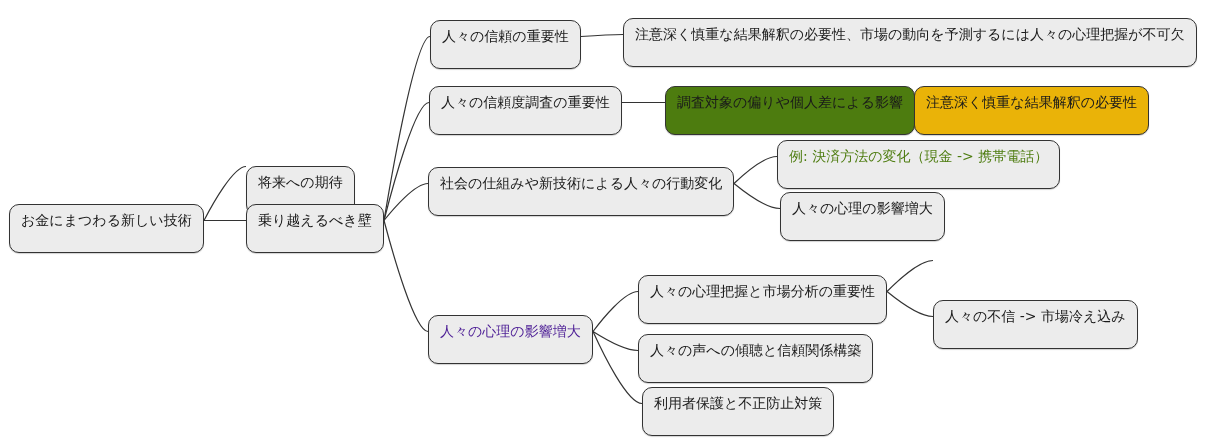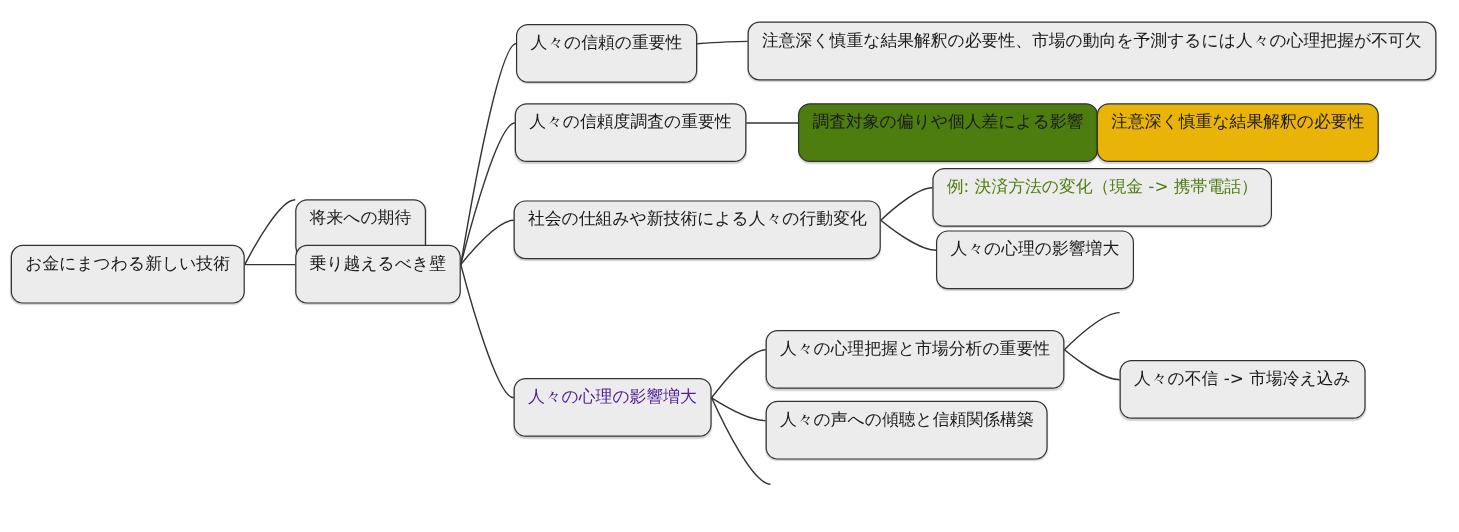--- a/index.html
+++ b/index.html
@@ -61,13 +61,14 @@
     <div class="node" id="node-survey" style="left: 429px; top: 86px; background: rgb(236, 236, 236); border-color: rgb(51, 51, 51); color: rgb(26, 26, 26);">人々の信頼度調査の重要性</div>
     <div class="node" id="node-survey-bias" style="left: 665px; top: 86px; background: #4d7c0f; border-color: rgb(51, 51, 51); color: rgb(26, 26, 26);">調査対象の偏りや個人差による影響</div>
     <div class="node" id="node-survey-caution" style="left: 914px; top: 86px; background: #eab308; border-color: rgb(51, 51, 51); color: rgb(26, 26, 26);">注意深く慎重な結果解釈の必要性</div>
     <div class="node" id="node-behavior" style="left: 428px; top: 167px; background: rgb(236, 236, 236); border-color: rgb(51, 51, 51); color: rgb(26, 26, 26);">社会の仕組みや新技術による人々の行動変化</div>
     <div class="node" id="node-behavior-example" style="left: 777px; top: 140px; background: rgb(236, 236, 236); border-color: rgb(51, 51, 51); color: #4d7c0f;">例: 決済方法の変化（現金 -&gt; 携帯電話）</div>
     <div class="node" id="node-behavior-improve" style="left: 780px; top: 192px; background: rgb(236, 236, 236); border-color: rgb(51, 51, 51); color: rgb(26, 26, 26);">人々の心理の影響増大</div>
     <div class="node" id="node-psychology" style="left: 428px; top: 315px; background: rgb(236, 236, 236); border-color: rgb(51, 51, 51); color: #4c1d95;">人々の心理の影響増大</div>
     <div class="node" id="node-psych-market" style="left: 638px; top: 275px; background: rgb(236, 236, 236); border-color: rgb(51, 51, 51); color: rgb(26, 26, 26);">人々の心理把握と市場分析の重要性</div>
     <div class="node" id="node-market-down" style="left: 933px; top: 300px; background: rgb(236, 236, 236); border-color: rgb(51, 51, 51); color: rgb(26, 26, 26);">人々の不信 -&gt; 市場冷え込み</div>
     <div class="node" id="node-listening" style="left: 638px; top: 334px; background: rgb(236, 236, 236); border-color: rgb(51, 51, 51); color: rgb(26, 26, 26);">人々の声への傾聴と信頼関係構築</div>
+    <div class="node" id="node-protection" style="left: 642px; top: 387px; background: rgb(236, 236, 236); border-color: rgb(51, 51, 51); color: rgb(26, 26, 26);">利用者保護と不正防止対策</div>
   </div>
 
 </body></html>

